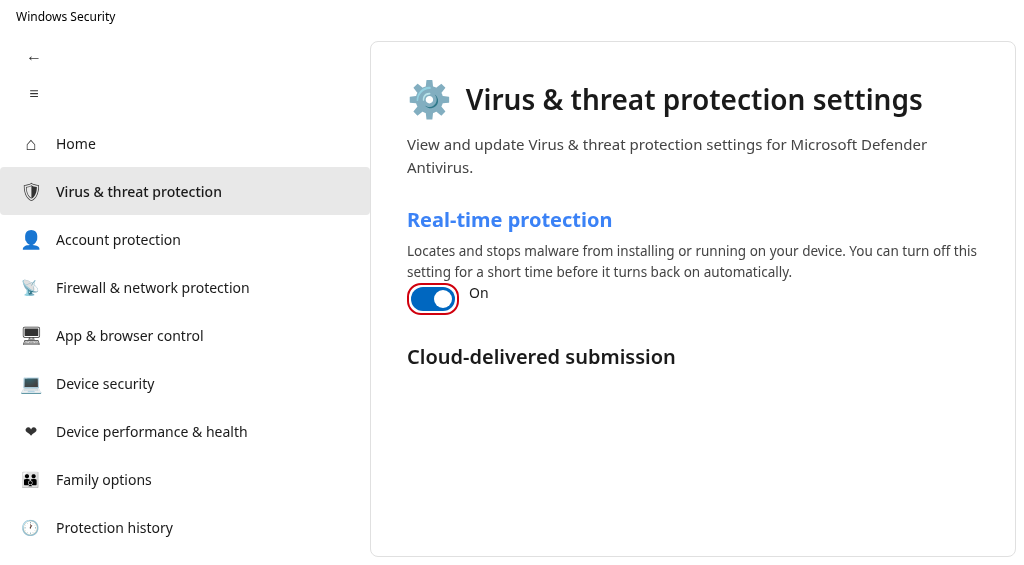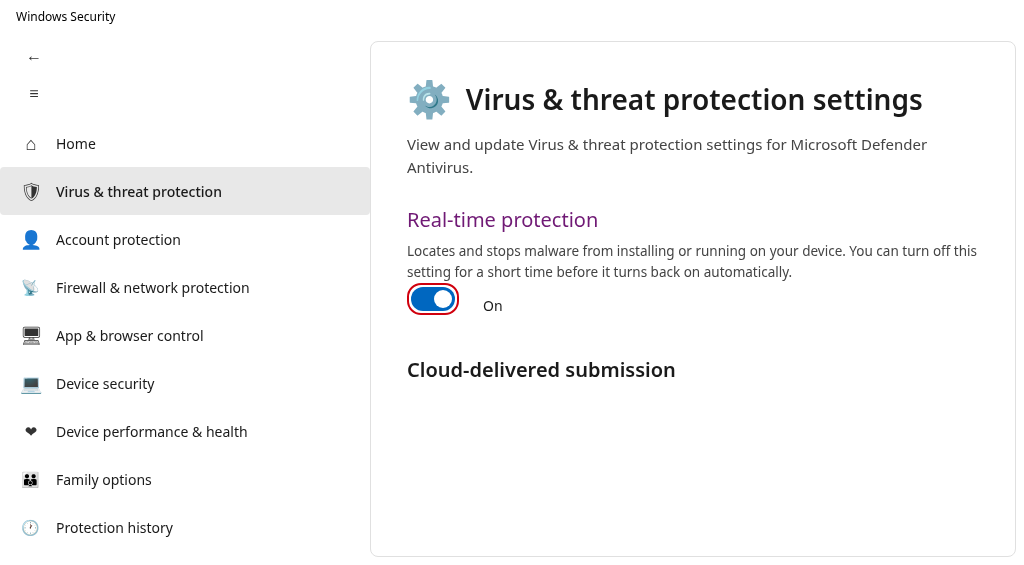--- a/index.html
+++ b/index.html
@@ -95,34 +95,34 @@
       color: #1a1a1a;
     }
     .page-subtitle {
       font-size: 15px;
       color: #444;
       line-height: 1.5;
       margin-bottom: 28px;
     }
     .section-title {
       font-size: 20px;
-      font-weight: 400;
-      color: #701a75;
+      font-weight: 700;
+      color: #3b82f6;
       margin-bottom: 8px;
     }
     .section-desc {
       font-size: 13.5px;
       color: #444;
       line-height: 1.55;
     }
     .toggle-row {
       display: flex;
-      align-items: flex-end;
-      gap: 24px;
-      margin-bottom: 41px;
+      align-items: flex-start;
+      gap: 10px;
+      margin-bottom: 28px;
     }
     .toggle-wrapper {
       border: 2px solid #d0000d;
       border-radius: 14px;
       padding: 2px;
       display: inline-flex;
       cursor: pointer;
     }
     .toggle {
       width: 44px;

